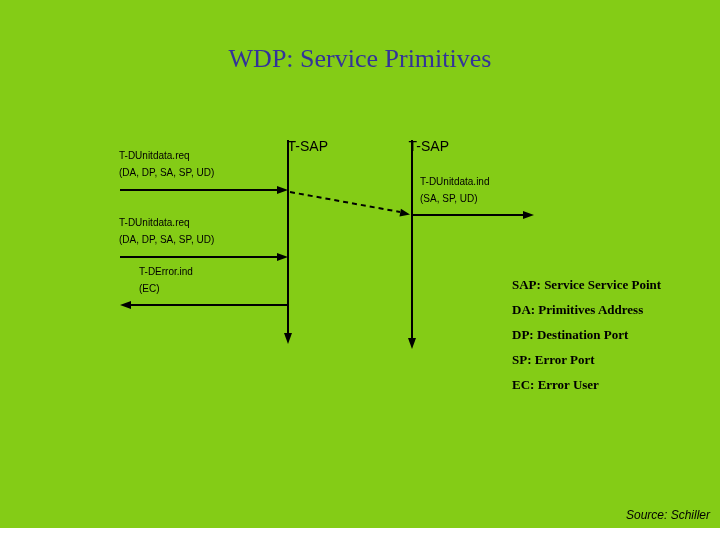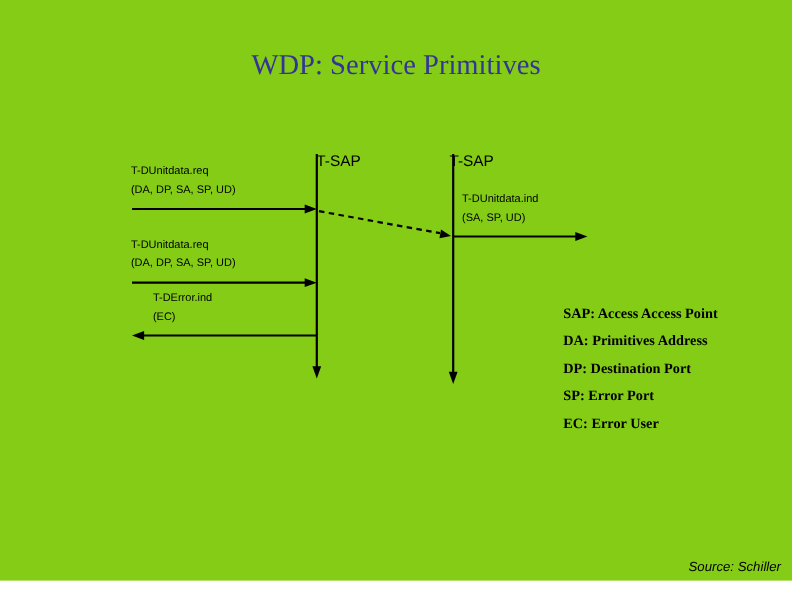--- a/index.html
+++ b/index.html
@@ -127,21 +127,21 @@
     <div>T-DUnitdata.req</div>
     <div>(DA, DP, SA, SP, UD)</div>
   </div>
 
   <div class="msg-label msg-3">
     <div>T-DError.ind</div>
     <div>(EC)</div>
   </div>
 
   <div class="legend">
-    <div class="legend-item">SAP: Access Access Point</div>
+    <div class="legend-item">SAP: Service Service Point</div>
     <div class="legend-item">DA: Primitives Address</div>
     <div class="legend-item">DP: Destination Port</div>
     <div class="legend-item">SP: Error Port</div>
     <div class="legend-item">EC: Error User</div>
   </div>
 
   <div class="footer">Source: Schiller</div>
 
 </div>
 

